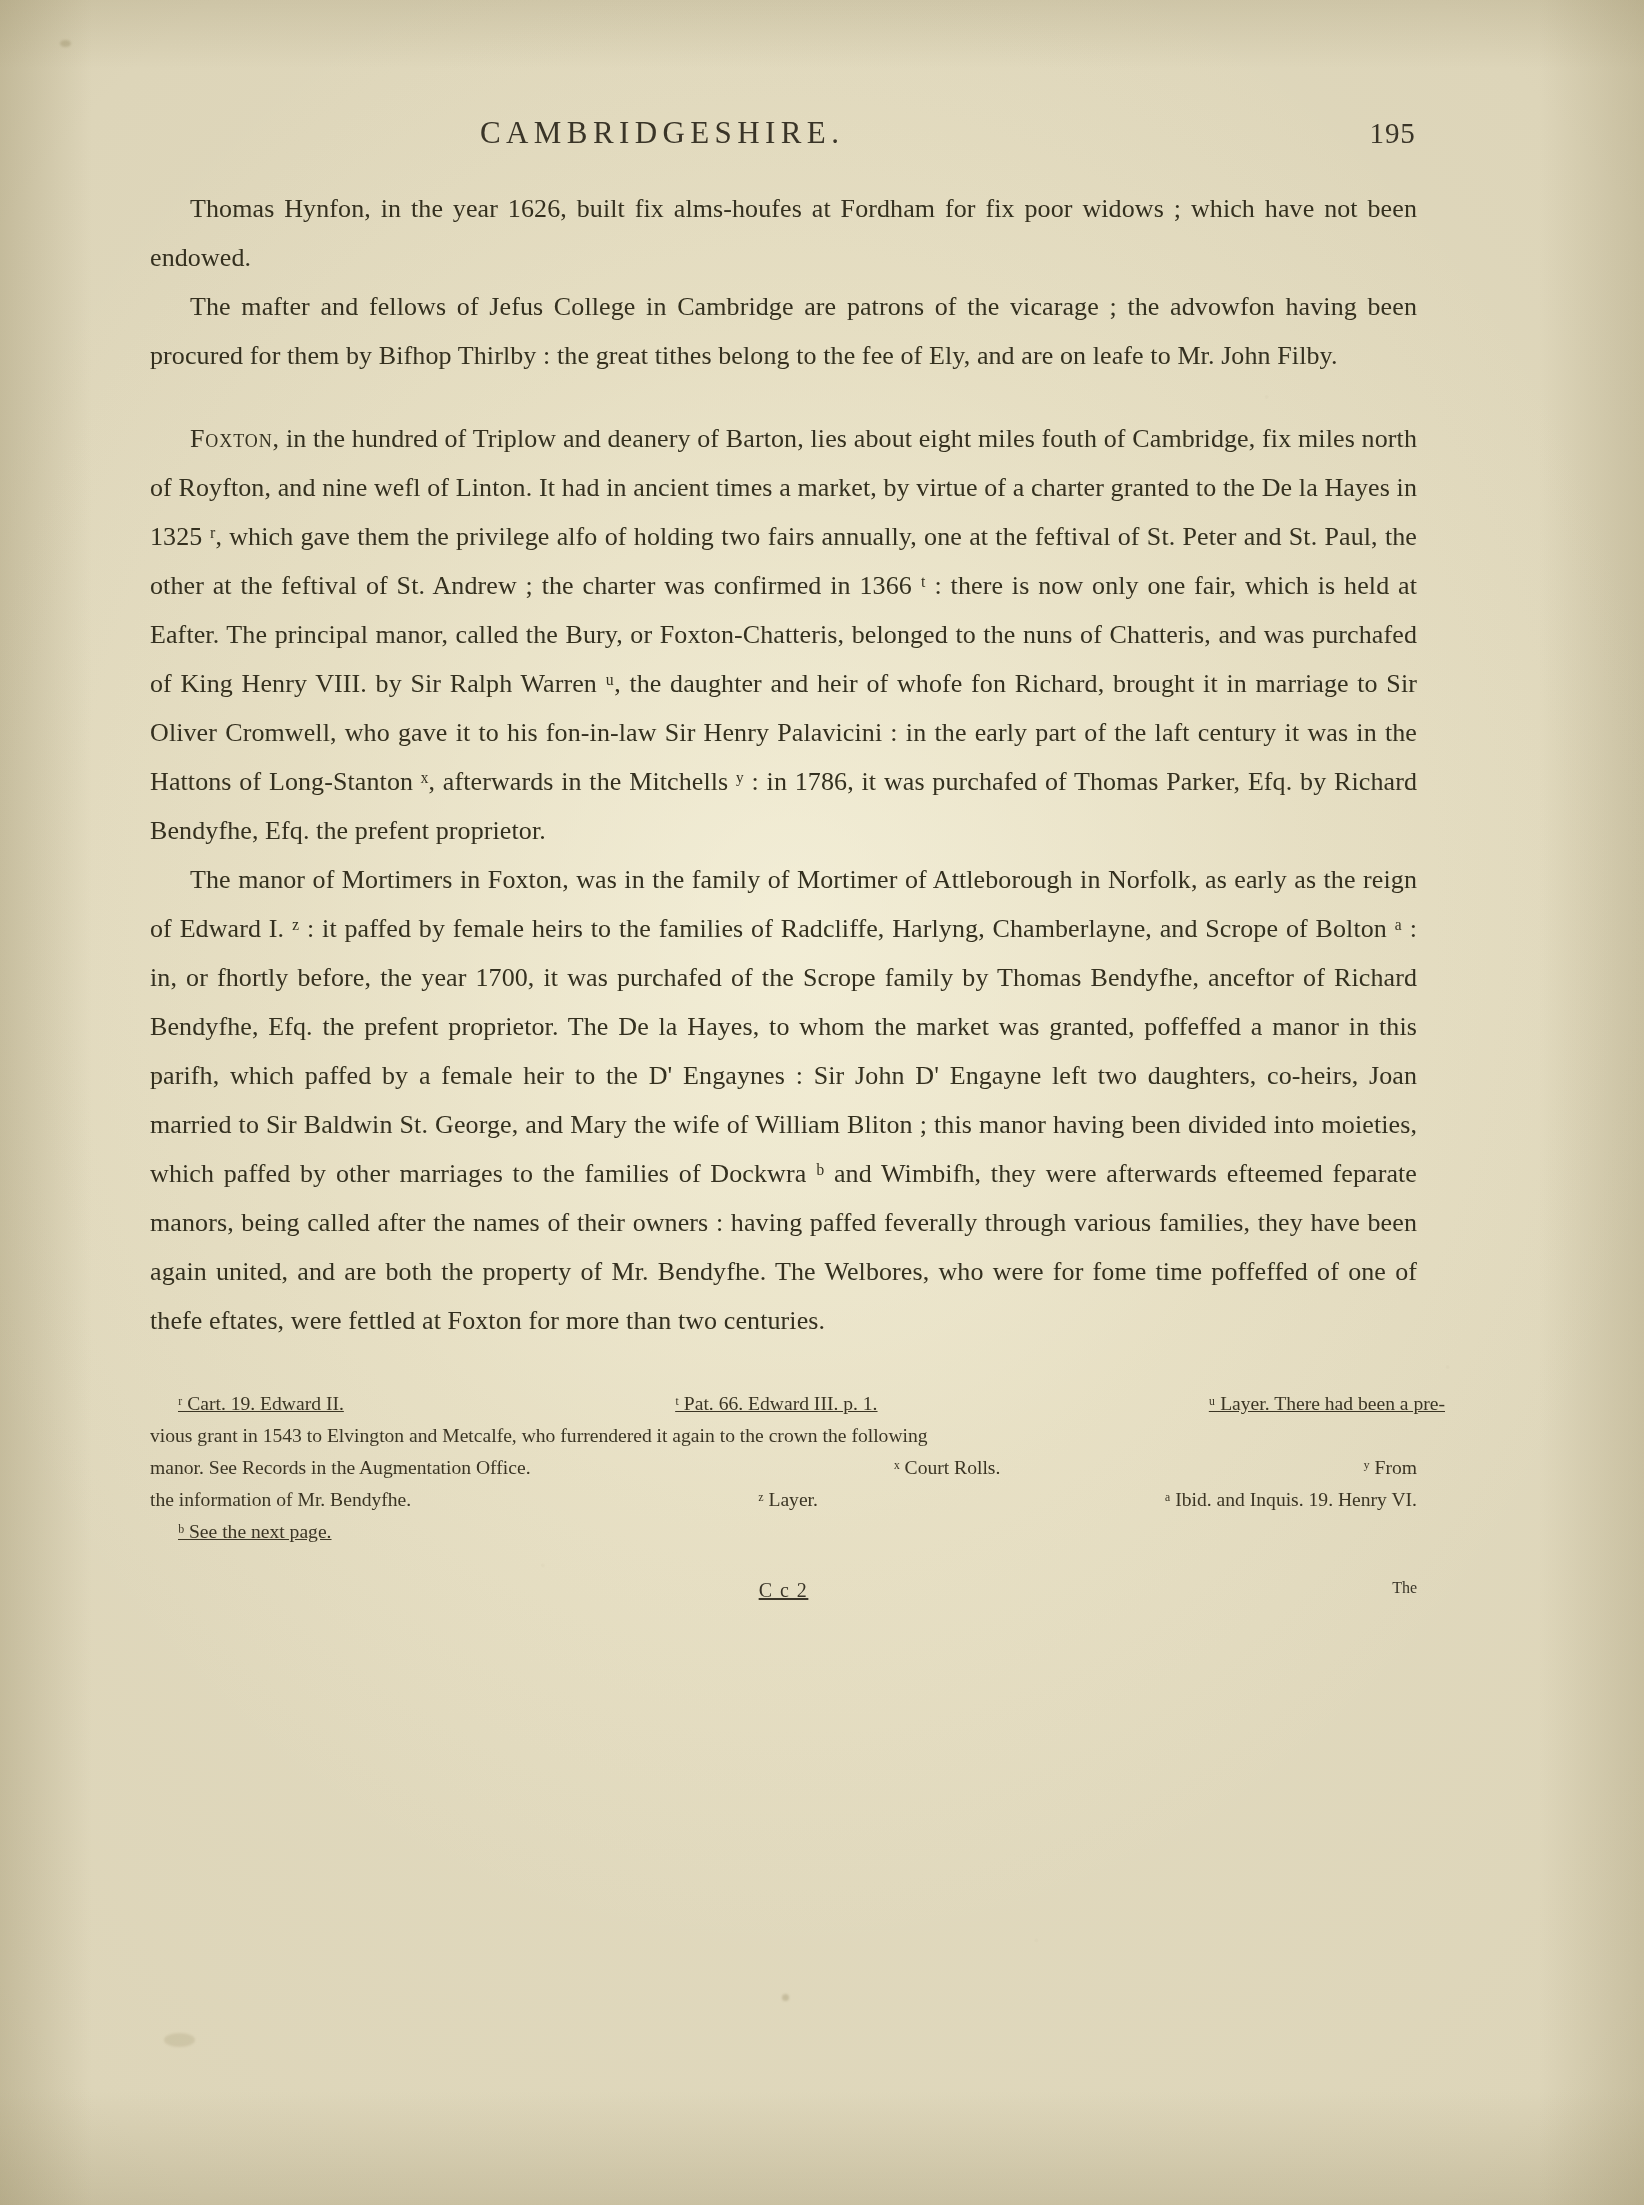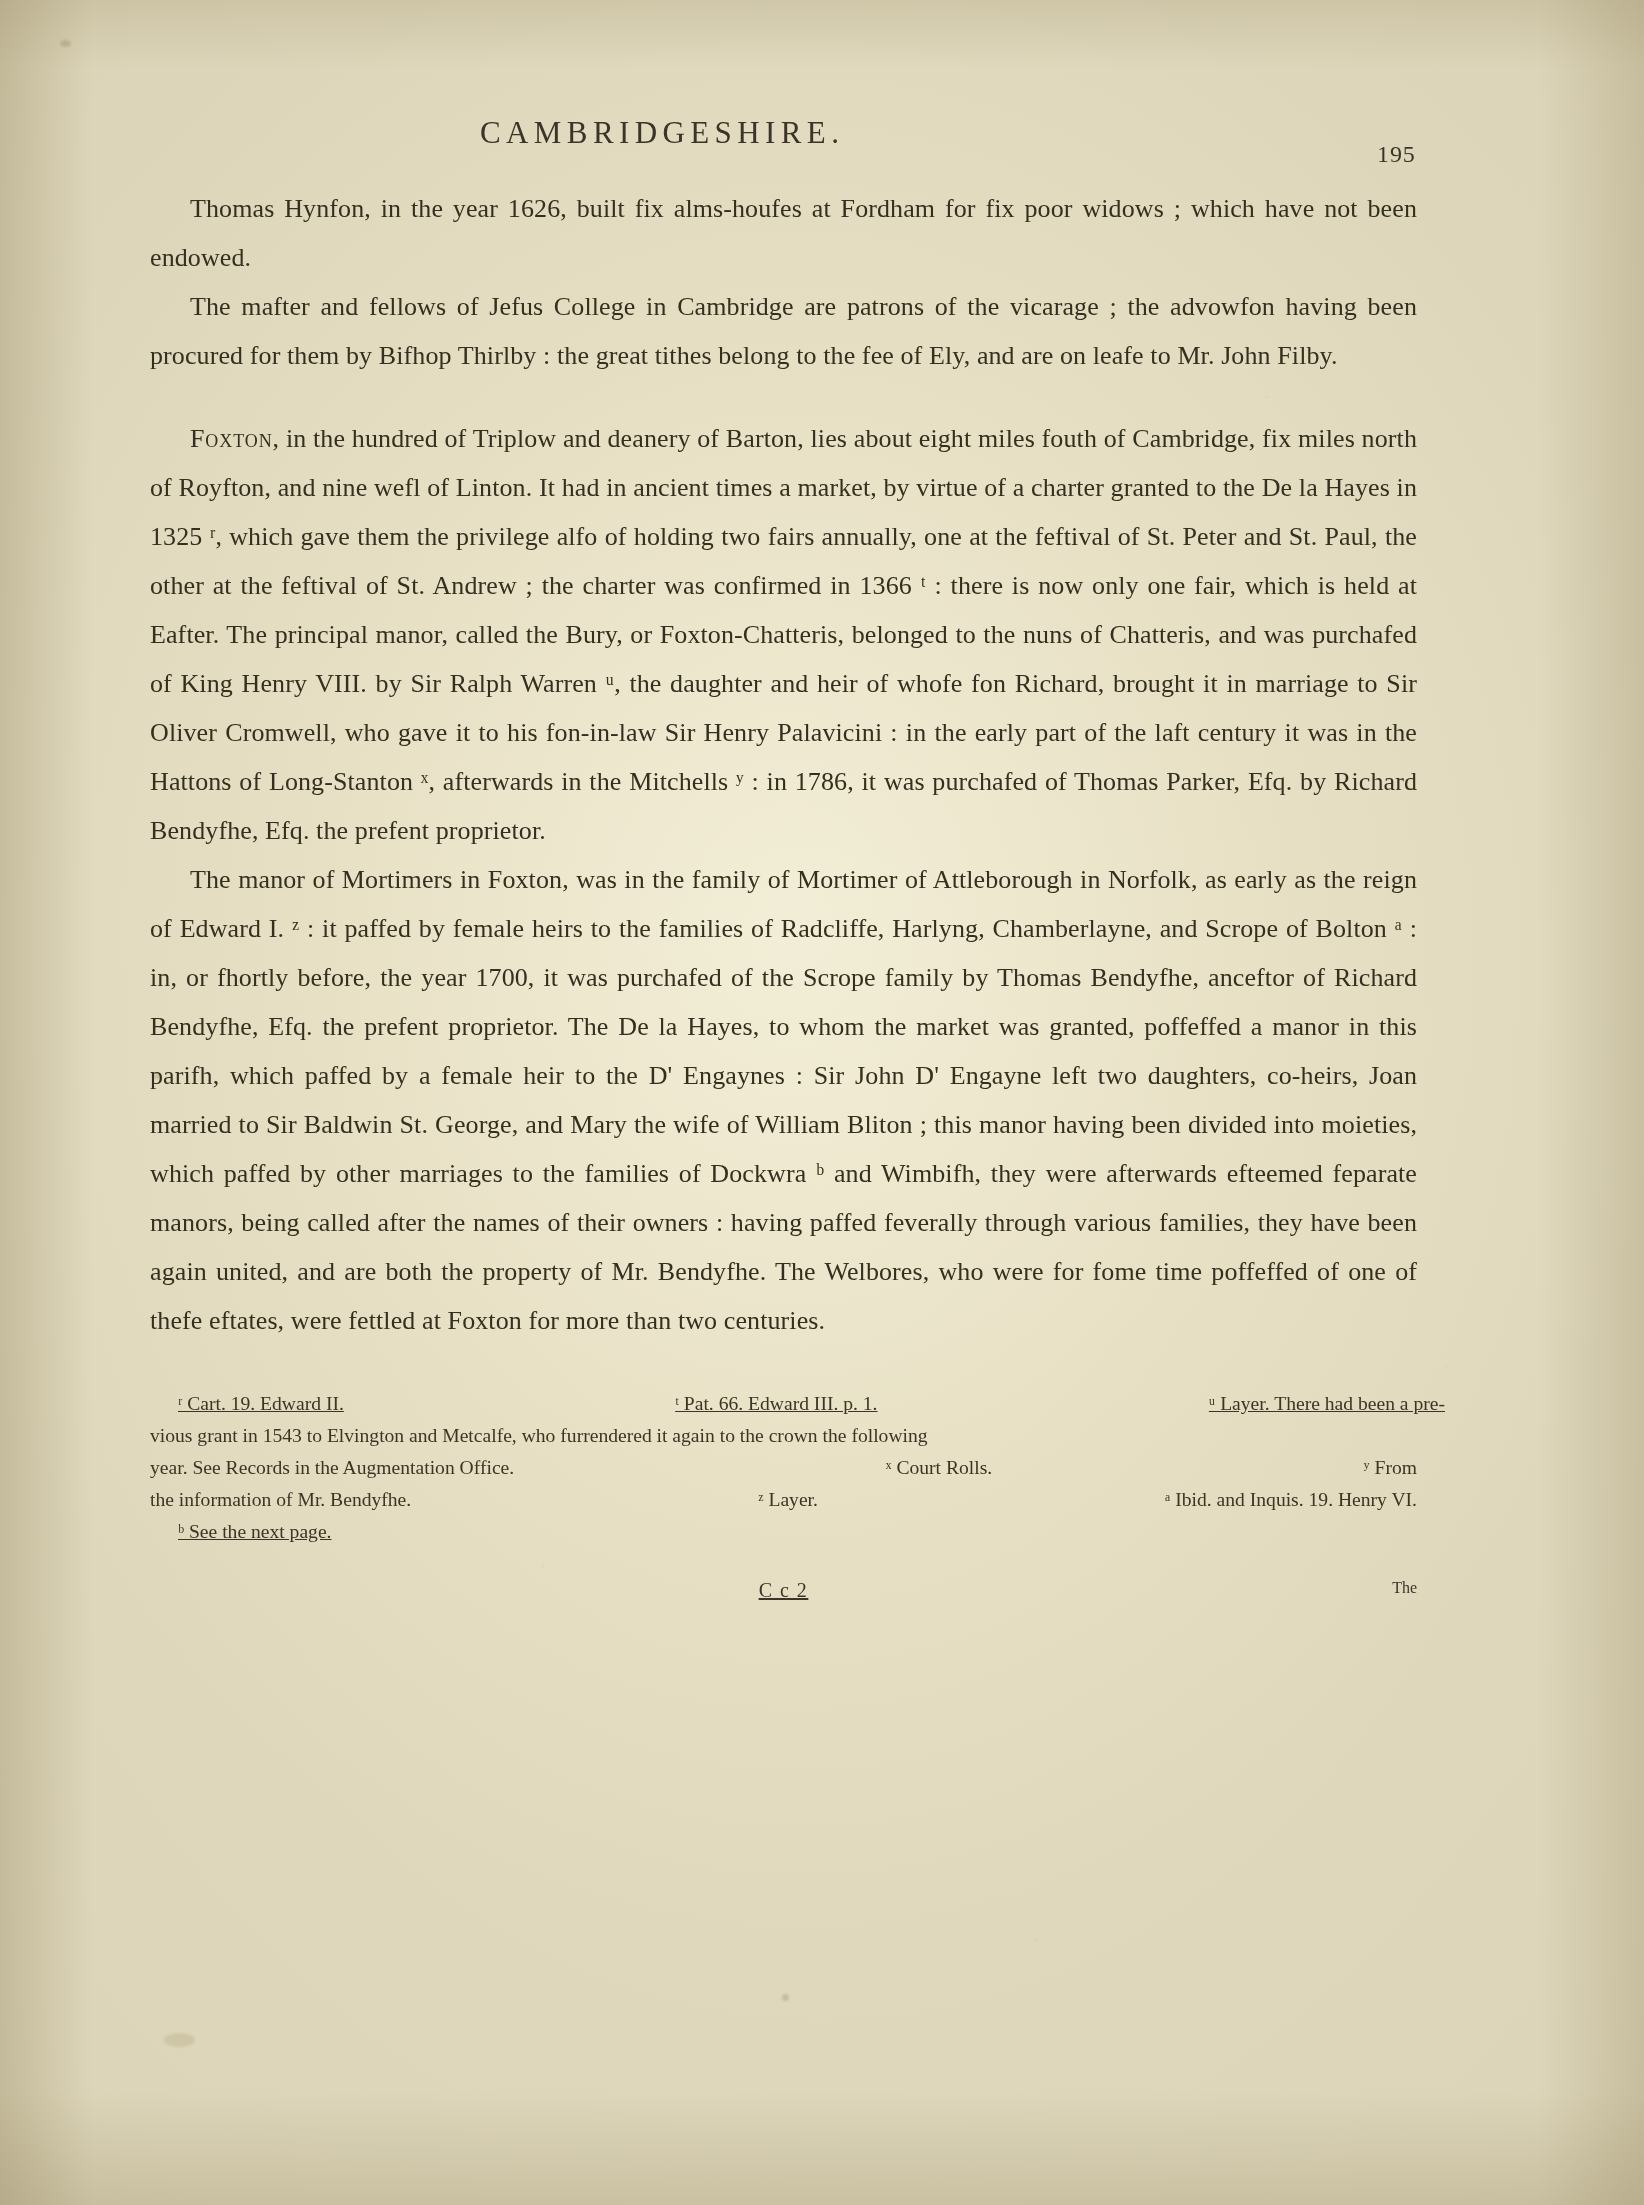--- a/index.html
+++ b/index.html
@@ -66,22 +66,22 @@
     left: 330px;
     top: 0;
     font-size: 31px;
     letter-spacing: 5.4px;
     color: #3a3528;
     white-space: nowrap;
   }
   .page-number {
     position: absolute;
     right: 1.5px;
-    top: 26px;
-    font-size: 24px;
+    top: 2px;
+    font-size: 29px;
     color: #3a3528;
     letter-spacing: 0.8px;
   }
 
   
   .para {
     font-size: 26px;
     line-height: 49px;
     color: #34301f;
     text-align: justify;
@@ -183,21 +183,21 @@
     <div class="footnotes">
       <div class="fn-row fn-indent">
         <span class="fn-cell">ʳ Cart. 19. Edward II.</span>
         <span class="fn-spacer"></span>
         <span class="fn-cell">ᵗ Pat. 66. Edward III. p. 1.</span>
         <span class="fn-spacer"></span>
         <span class="fn-cell">ᵘ Layer.  There had been a pre-</span>
       </div>
       <div class="fn-line justify">vious grant in 1543 to Elvington and Metcalfe, who furrendered it again to the crown the following</div>
       <div class="fn-row">
-        <span class="fn-cell">year.  See Records in the Augmentation Office.</span>
+        <span class="fn-cell">manor.  See Records in the Augmentation Office.</span>
         <span class="fn-spacer"></span>
         <span class="fn-cell">ˣ Court Rolls.</span>
         <span class="fn-spacer"></span>
         <span class="fn-cell">ʸ From</span>
       </div>
       <div class="fn-row">
         <span class="fn-cell">the information of Mr. Bendyfhe.</span>
         <span class="fn-spacer"></span>
         <span class="fn-cell">ᶻ Layer.</span>
         <span class="fn-spacer"></span>

